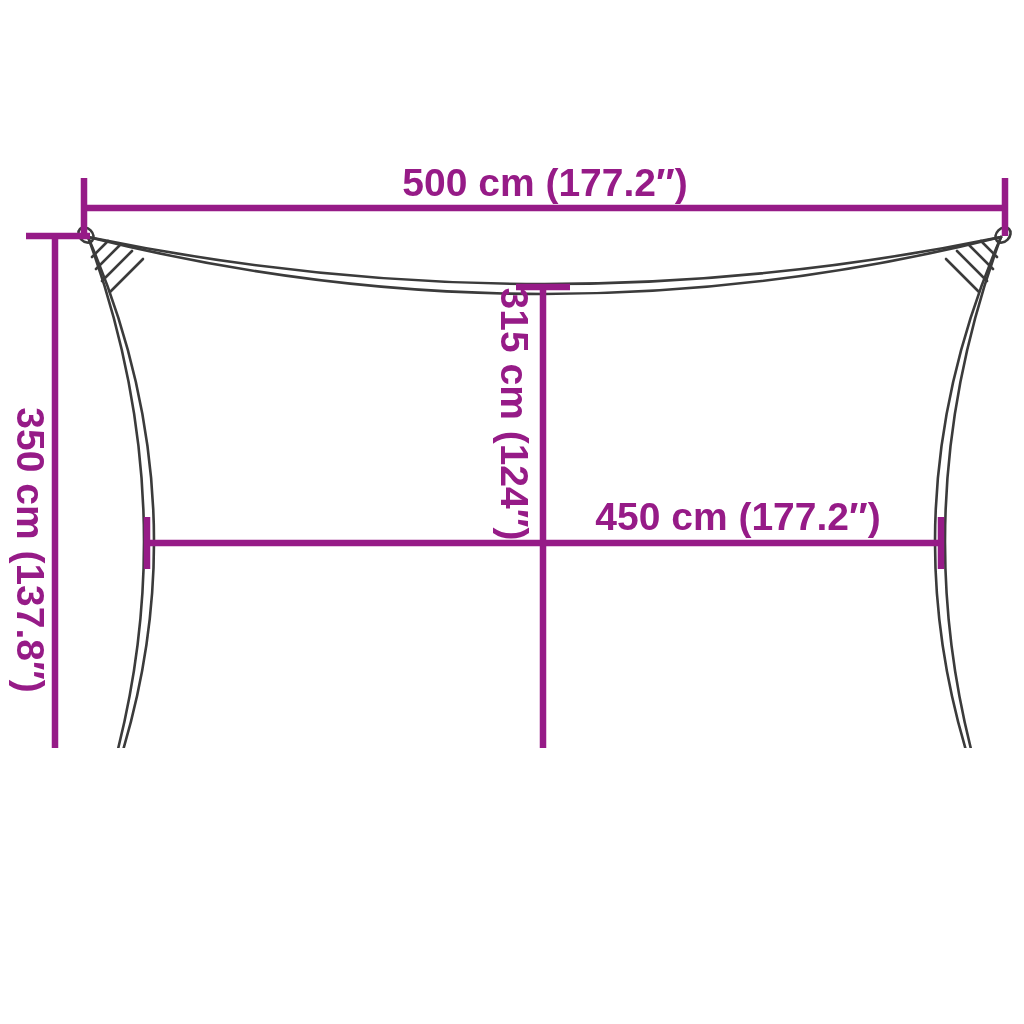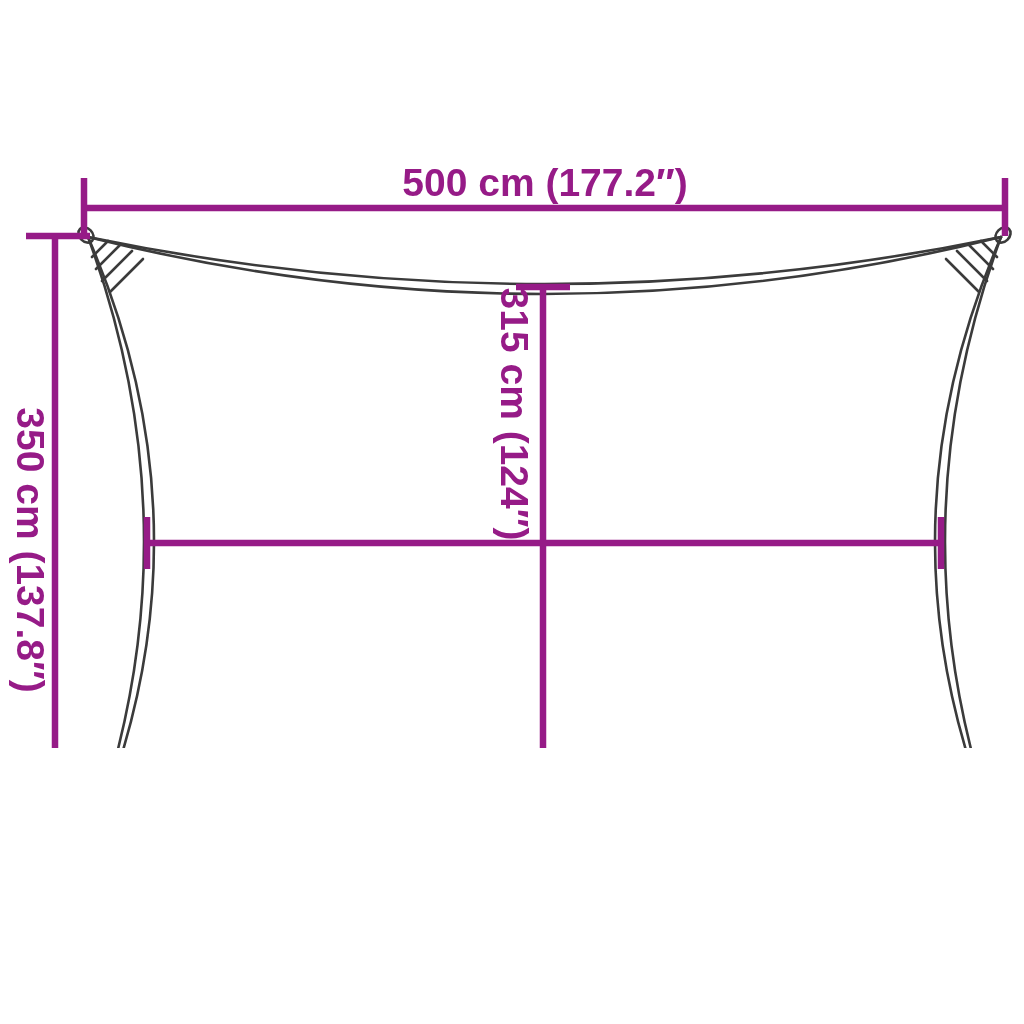--- a/index.html
+++ b/index.html
@@ -89,14 +89,15 @@
       <line class="dim-stroke" x1="941" y1="517" x2="941" y2="569"></line>
     </g>
   </svg>
 
   <div class="dim-label" style="left:545px; top:182px;">500 cm (177.2″)</div>
 
   <div class="dim-label vertical" style="left:30px; top:550px;">350 cm (137.8″)</div>
 
   <div class="dim-label vertical" style="left:514px; top:414px;">315 cm (124″)</div>
 
+  <div class="dim-label" style="left:738px; top:516px;">450 cm (177.2″)</div>
 
 </div>
 
 </body></html>

